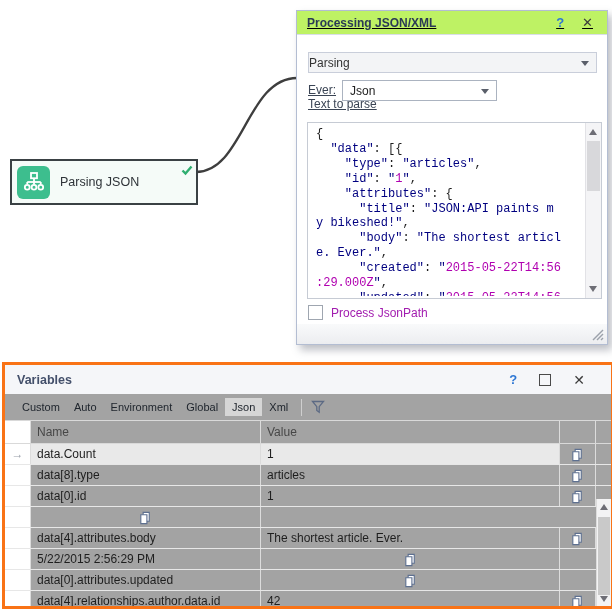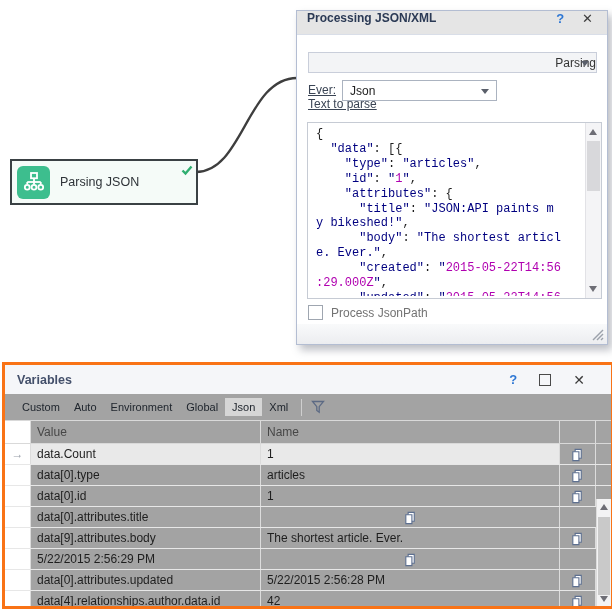--- a/index.html
+++ b/index.html
@@ -13,27 +13,27 @@
   .node{position:absolute;left:10px;top:159px;width:184px;height:42px;
         border:2px solid #3a4144;background:#f5fbf8;display:flex;align-items:center;}
   .node-icon{width:33px;height:33px;margin-left:5px;border-radius:6px;background:#3dbe8e;
              display:flex;align-items:center;justify-content:center;flex:0 0 auto;}
   .node-label{margin-left:10px;font-size:12.5px;color:#2e3338;text-align:center;}
   .node-check{position:absolute;top:1px;right:3px;}
 
   
   .props{position:absolute;left:296px;top:10px;width:310px;height:333px;background:#fff;
          border:1px solid #b3bdd2;box-shadow:4px 5px 8px rgba(90,95,110,.40);}
-  .p-titlebar{height:23px;background:#e5e5e5;border-bottom:1px solid #d9dee8;
-              display:flex;padding:0 14px 0 10px;}
+  .p-titlebar{height:23px;background:#bef264;border-bottom:1px solid #d9dee8;
+              display:flex;align-items:center;padding:0 14px 0 10px;text-decoration:underline;}
   .p-title{flex:1;font-size:12px;font-weight:bold;color:#2b3a55;}
   .help-glyph{color:#2e77d4;font-weight:bold;font-size:13px;margin-right:18px;cursor:default;}
   .close-glyph{color:#3c3c3c;font-size:13px;cursor:default;}
   .section-dd{position:absolute;left:11px;top:41px;width:287px;height:19px;background:#f3f4f6;
-              border:1px solid #c9ceda;display:flex;align-items:center;justify-content:flex-end;
+              border:1px solid #c9ceda;display:flex;align-items:center;justify-content:flex-start;
               font-size:12px;color:#333;}
   .dd-arrow{position:absolute;right:7px;top:50%;margin-top:-2px;width:0;height:0;
             border-left:4px solid transparent;border-right:4px solid transparent;
             border-top:5px solid #5a5f6a;}
   .link-label{position:absolute;font-size:12px;color:#3a4454;text-decoration:underline;}
   .type-label{left:11px;top:72px;}
   .type-combo{position:absolute;left:45px;top:69px;width:146px;height:19px;background:#fff;
               border:1px solid #abb3c0;display:flex;align-items:center;font-size:12px;color:#222;
               padding-left:7px;}
   .ttp-label{left:11px;top:86px;}
@@ -45,21 +45,21 @@
   .tk-p{color:#1e1e1e;} .tk-s{color:#000080;} .tk-n{color:#b000b0;}
   .code-scroll{position:absolute;top:0;right:0;bottom:0;width:15px;background:#f4f4f6;
                border-left:1px solid #e2e2e6;}
   .sc-up,.sc-down{position:absolute;left:3px;width:0;height:0;
                border-left:4.5px solid transparent;border-right:4.5px solid transparent;}
   .sc-up{top:6px;border-bottom:6px solid #6e6e76;}
   .sc-down{bottom:6px;border-top:6px solid #6e6e76;}
   .sc-thumb{position:absolute;left:1px;right:1px;top:18px;height:50px;background:#d8d8db;}
   .cb-row{position:absolute;left:11px;top:294px;display:flex;align-items:center;}
   .checkbox{width:13px;height:13px;border:1px solid #9fa6b0;background:#fff;}
-  .cb-label{margin-left:8px;font-size:12px;color:#737373;}
+  .cb-label{margin-left:8px;font-size:12px;color:#a21caf;}
   .p-footer{position:absolute;left:0;right:0;bottom:0;height:20px;
             background:linear-gradient(#f9fafb,#ecedf0);}
   .grip{position:absolute;right:3px;bottom:3px;}
 
   
   .vars{position:absolute;left:2px;top:362px;width:606px;height:241px;background:#a3a3a3;
         border:3px solid #f97316;overflow:hidden;}
   .v-titlebar{height:29px;background:#f5f6f9;display:flex;align-items:center;
               padding:0 26px 0 12px;}
   .v-title{flex:1;font-size:12.5px;font-weight:bold;color:#44506b;}
@@ -179,43 +179,43 @@
       <div class="v-tab">Xml</div>
       <div class="tab-sep"></div>
       <svg width="16" height="16" viewBox="0 0 16 16">
         <path d="M2.5 2.5 h11 l-4.3 5.2 v5.5 l-2.4 -1.7 v-3.8 z" fill="none" stroke="#5c6a84" stroke-width="1.3"></path>
       </svg>
     </div>
 
   <div class="v-table">
     <div class="t-row t-head">
       <div class="cell c-ind"></div>
+      <div class="cell bl">Name</div>
       <div class="cell bl">Value</div>
-      <div class="cell bl">Name</div>
       <div class="cell bl"></div>
       <div class="cell bl"></div>
     </div>
     <div id="rows-holder">
         <div class="t-row d-row selected">
     <div class="cell c-ind">→</div>
     <div class="cell bl c-name">data.Count</div>
     <div class="cell bl c-value">1</div>
     <div class="cell bl c-copy">
       <svg width="15" height="15" viewBox="0 0 16 16">
         <g stroke="#5e7090" stroke-width="1.2" fill="#ffffff">
           <path d="M5.5 2.5 h6.5 v9.5 h-6.5 z"></path>
           <path d="M3 5 h6.5 v9.5 h-6.5 z"></path>
         </g>
       </svg>
     </div>
     <div class="cell bl"></div>
   </div>
         <div class="t-row d-row">
     <div class="cell c-ind"></div>
-    <div class="cell bl c-name">data[0].type</div>
+    <div class="cell bl c-name">data[8].type</div>
     <div class="cell bl c-value">articles</div>
     <div class="cell bl c-copy">
       <svg width="15" height="15" viewBox="0 0 16 16">
         <g stroke="#5e7090" stroke-width="1.2" fill="#ffffff">
           <path d="M5.5 2.5 h6.5 v9.5 h-6.5 z"></path>
           <path d="M3 5 h6.5 v9.5 h-6.5 z"></path>
         </g>
       </svg>
     </div>
     <div class="cell bl"></div>
@@ -229,34 +229,33 @@
         <g stroke="#5e7090" stroke-width="1.2" fill="#ffffff">
           <path d="M5.5 2.5 h6.5 v9.5 h-6.5 z"></path>
           <path d="M3 5 h6.5 v9.5 h-6.5 z"></path>
         </g>
       </svg>
     </div>
     <div class="cell bl"></div>
   </div>
         <div class="t-row d-row">
     <div class="cell c-ind"></div>
-    <div class="cell bl c-name">data[0].attributes.title</div>
-    <div class="cell bl c-copy">
-      <svg width="15" height="15" viewBox="0 0 16 16">
-        <g stroke="#5e7090" stroke-width="1.2" fill="#ffffff">
-          <path d="M5.5 2.5 h6.5 v9.5 h-6.5 z"></path>
-          <path d="M3 5 h6.5 v9.5 h-6.5 z"></path>
-        </g>
-      </svg>
-    </div>
-    <div class="cell bl"></div>
-  </div>
-        <div class="t-row d-row">
-    <div class="cell c-ind"></div>
-    <div class="cell bl c-name">data[9].attributes.body</div>
+    <div class="cell bl c-copy">
+      <svg width="15" height="15" viewBox="0 0 16 16">
+        <g stroke="#5e7090" stroke-width="1.2" fill="#ffffff">
+          <path d="M5.5 2.5 h6.5 v9.5 h-6.5 z"></path>
+          <path d="M3 5 h6.5 v9.5 h-6.5 z"></path>
+        </g>
+      </svg>
+    </div>
+    <div class="cell bl"></div>
+  </div>
+        <div class="t-row d-row">
+    <div class="cell c-ind"></div>
+    <div class="cell bl c-name">data[4].attributes.body</div>
     <div class="cell bl c-value">The shortest article. Ever.</div>
     <div class="cell bl c-copy">
       <svg width="15" height="15" viewBox="0 0 16 16">
         <g stroke="#5e7090" stroke-width="1.2" fill="#ffffff">
           <path d="M5.5 2.5 h6.5 v9.5 h-6.5 z"></path>
           <path d="M3 5 h6.5 v9.5 h-6.5 z"></path>
         </g>
       </svg>
     </div>
     <div class="cell bl"></div>
@@ -270,21 +269,20 @@
           <path d="M5.5 2.5 h6.5 v9.5 h-6.5 z"></path>
           <path d="M3 5 h6.5 v9.5 h-6.5 z"></path>
         </g>
       </svg>
     </div>
     <div class="cell bl"></div>
   </div>
         <div class="t-row d-row">
     <div class="cell c-ind"></div>
     <div class="cell bl c-name">data[0].attributes.updated</div>
-    <div class="cell bl c-value">5/22/2015 2:56:28 PM</div>
     <div class="cell bl c-copy">
       <svg width="15" height="15" viewBox="0 0 16 16">
         <g stroke="#5e7090" stroke-width="1.2" fill="#ffffff">
           <path d="M5.5 2.5 h6.5 v9.5 h-6.5 z"></path>
           <path d="M3 5 h6.5 v9.5 h-6.5 z"></path>
         </g>
       </svg>
     </div>
     <div class="cell bl"></div>
   </div>

